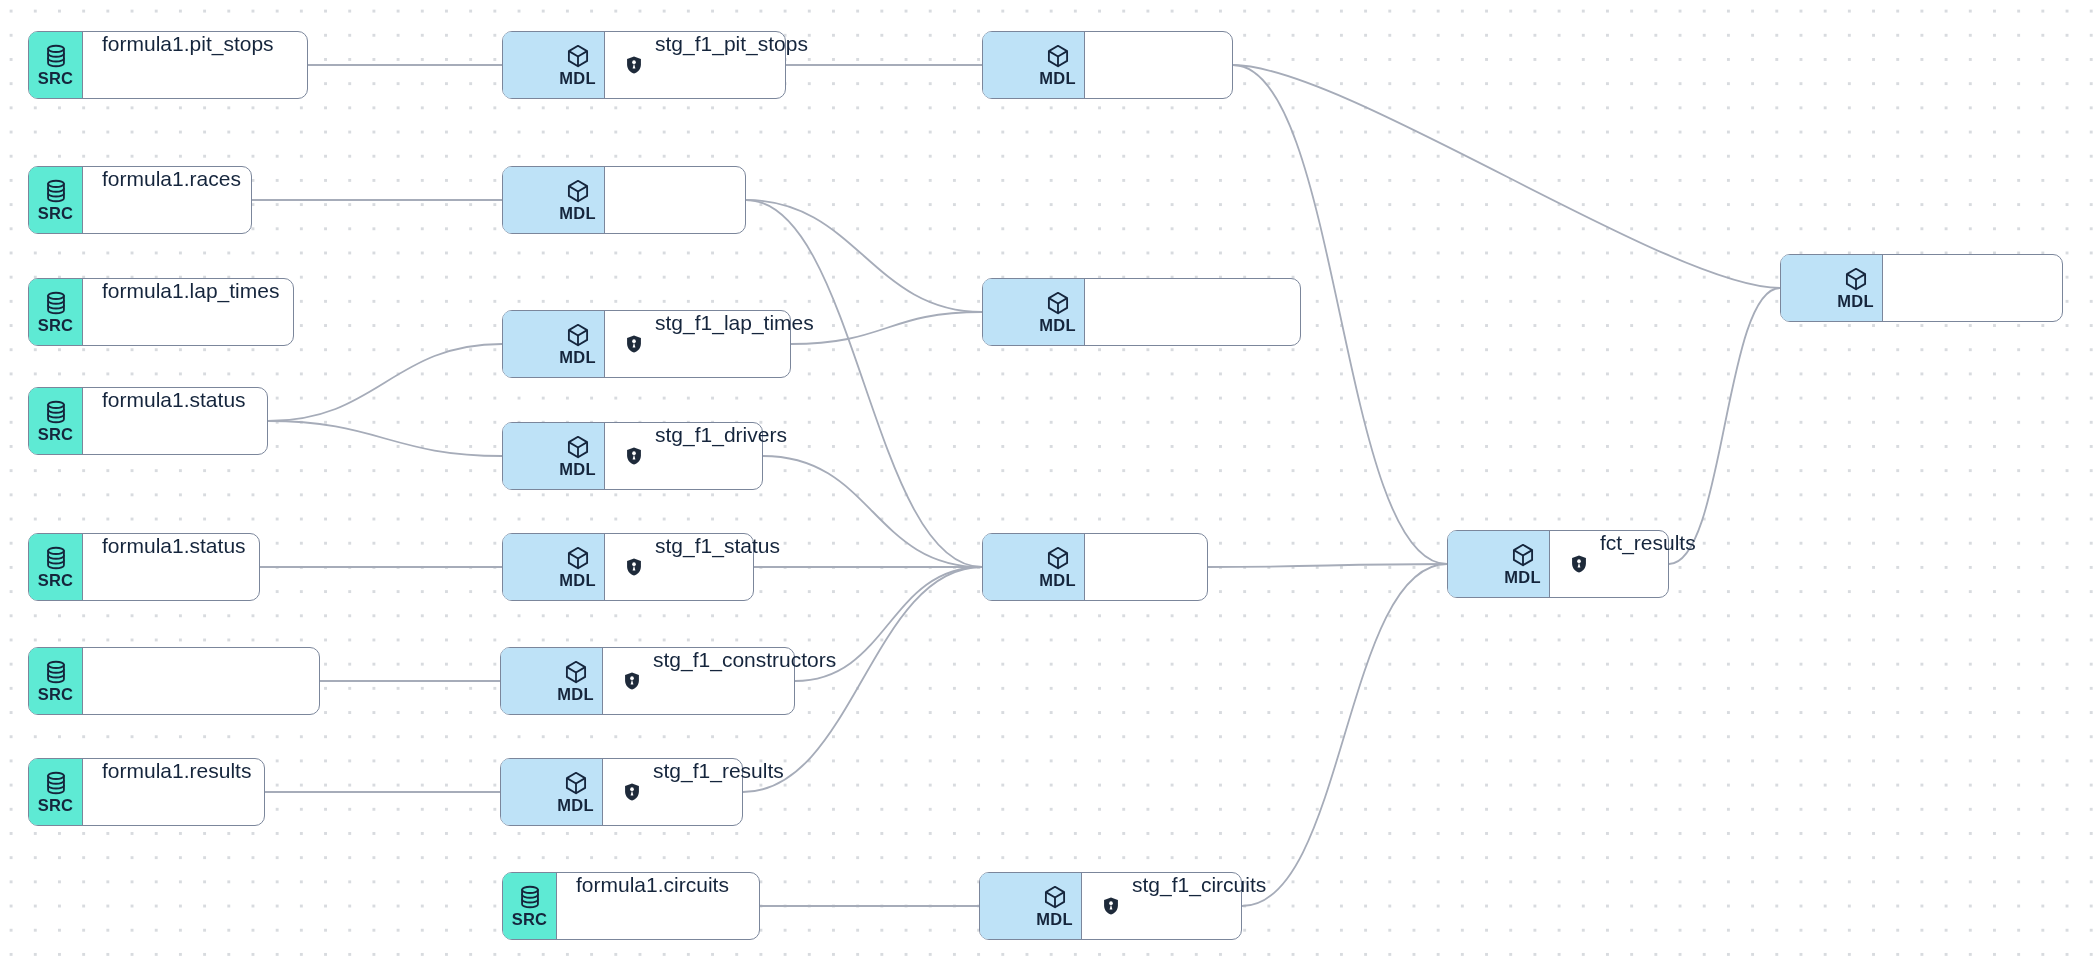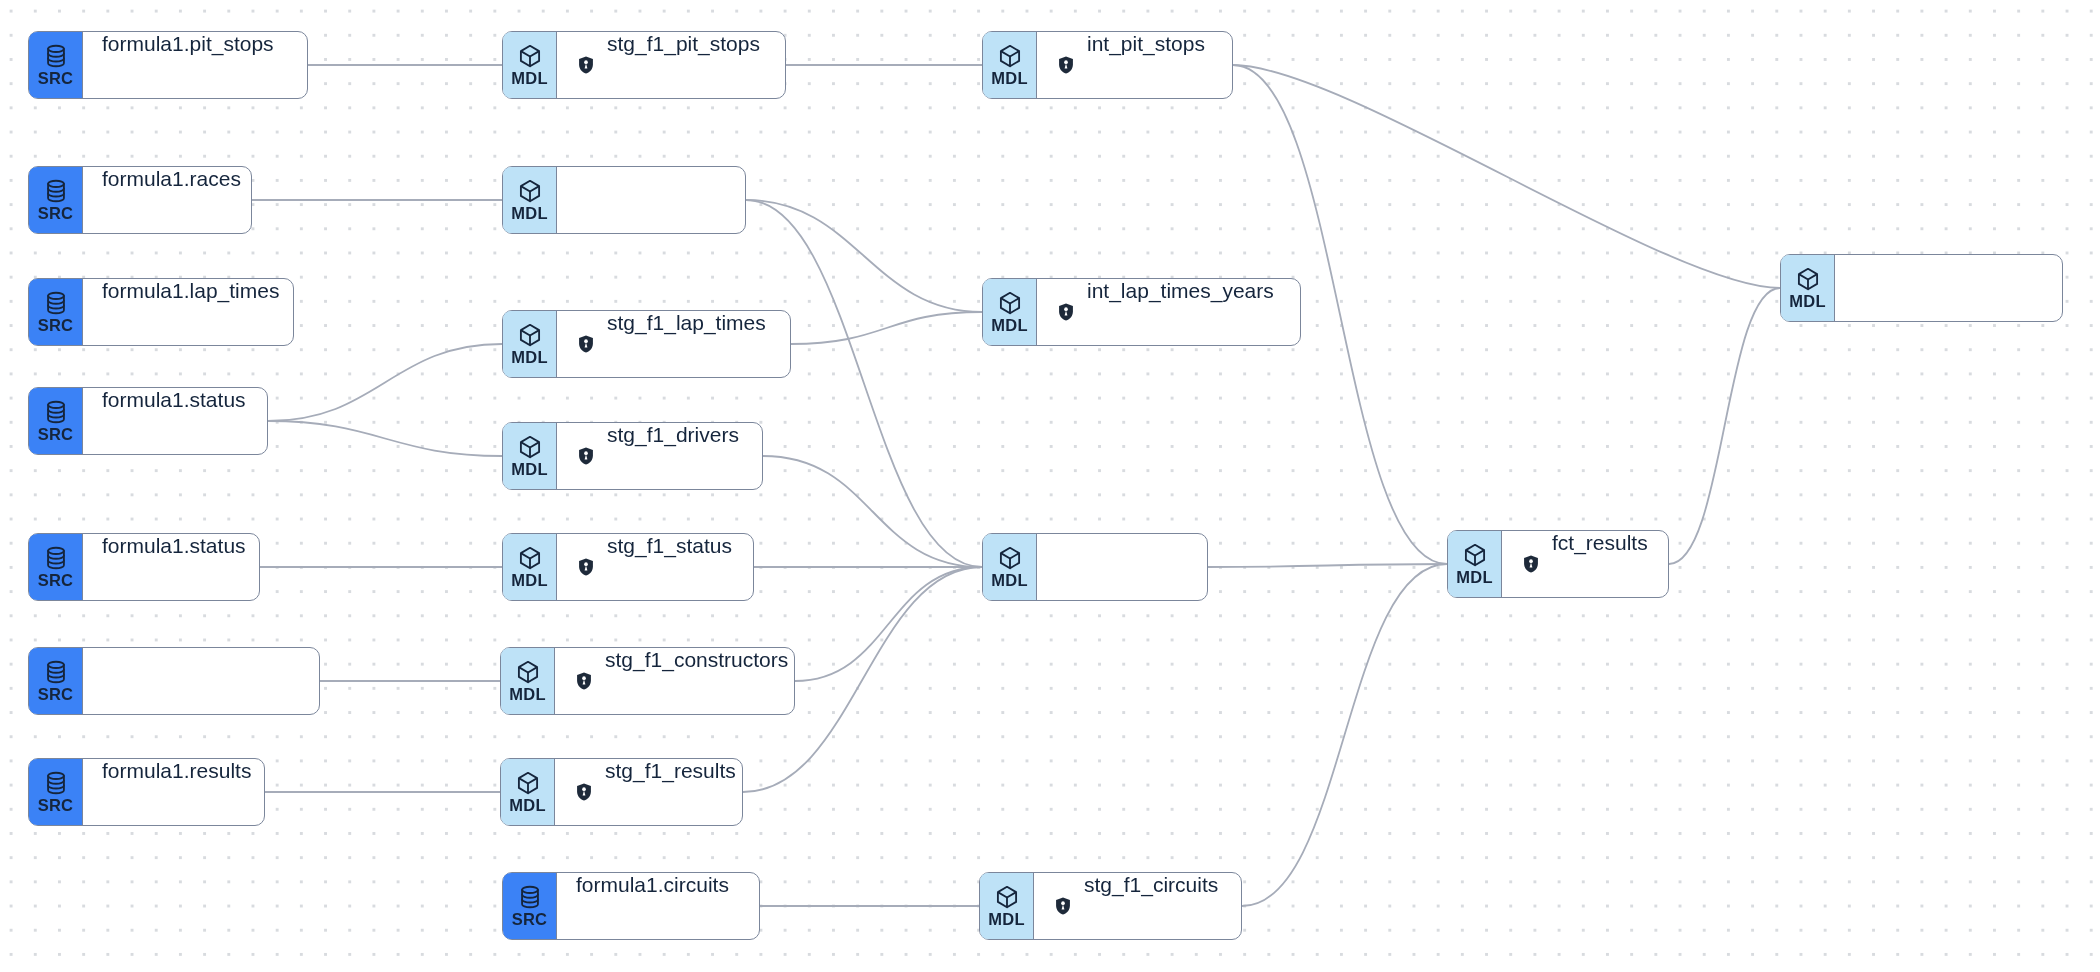--- a/index.html
+++ b/index.html
@@ -13,22 +13,22 @@
   svg.edges{position:absolute;left:0;top:0;}
   .edge{fill:none;stroke:#a6acb9;stroke-width:1.8px;}
   .node{
     position:absolute;display:flex;box-sizing:border-box;background:#ffffff;
     border:1.6px solid #7b869b;border-radius:10px;
   }
   .badge{
     flex:0 0 53px;display:flex;flex-direction:column;align-items:center;justify-content:center;
     border-right:1.6px solid #7b869b;border-radius:8px 0 0 8px;gap:0px;
   }
-  .node.src .badge{background:#3b82f6;}
-  .node.mdl .badge{background:#bee2f7;}
+  .node.src .badge{background:#5eead4;}
+  .node.mdl .badge{background:#bee2f7;padding-left:48px;}
   .bicon svg{display:block;}
   .blabel{font-size:16.5px;font-weight:600;color:#15253c;line-height:1;margin-top:1px;letter-spacing:.2px;}
   .nbody{flex:1;display:flex;padding:0 16px 0 19px;gap:11px;min-width:0;}
   .shield{display:flex;align-items:center;}
   .label{font-size:21px;color:#15253c;white-space:nowrap;}
 </style>
 </head>
 <body>
 
 <div class="canvas">
@@ -350,51 +350,31 @@
       <div class="badge">
         <span class="bicon">
           <svg viewBox="0 0 24 24" width="26" height="26" fill="none" stroke="#15253c" stroke-width="1.7" stroke-linejoin="round">
             <path d="M12 2.6 20.4 7.5 12 12.4 3.6 7.5Z"></path>
             <path d="M3.6 7.5v9l8.4 4.9v-9"></path>
             <path d="M20.4 7.5v9L12 21.4"></path>
           </svg>
         </span>
         <span class="blabel">MDL</span>
       </div>
-      <div class="nbody">
-        <span class="shield">
-          <svg viewBox="0 0 24 24" width="20" height="20">
-            <path d="M12 1.7 20.3 4.7V11c0 5.7-3.4 9.5-8.3 11.2C7.1 20.5 3.7 16.7 3.7 11V4.7Z" fill="#1e2a3a"></path>
-            <circle cx="12" cy="8.6" r="2.2" fill="#fff"></circle>
-            <path d="M12 10.1 13.7 16.2H10.3Z" fill="#fff"></path>
-          </svg>
-        </span>
-        <span class="label">int_pit_stops</span>
-      </div>
     </div>
     <div class="node mdl" style="left: 982px; top: 278px; width: 319px; height: 68px;">
       <div class="badge">
         <span class="bicon">
           <svg viewBox="0 0 24 24" width="26" height="26" fill="none" stroke="#15253c" stroke-width="1.7" stroke-linejoin="round">
             <path d="M12 2.6 20.4 7.5 12 12.4 3.6 7.5Z"></path>
             <path d="M3.6 7.5v9l8.4 4.9v-9"></path>
             <path d="M20.4 7.5v9L12 21.4"></path>
           </svg>
         </span>
         <span class="blabel">MDL</span>
-      </div>
-      <div class="nbody">
-        <span class="shield">
-          <svg viewBox="0 0 24 24" width="20" height="20">
-            <path d="M12 1.7 20.3 4.7V11c0 5.7-3.4 9.5-8.3 11.2C7.1 20.5 3.7 16.7 3.7 11V4.7Z" fill="#1e2a3a"></path>
-            <circle cx="12" cy="8.6" r="2.2" fill="#fff"></circle>
-            <path d="M12 10.1 13.7 16.2H10.3Z" fill="#fff"></path>
-          </svg>
-        </span>
-        <span class="label">int_lap_times_years</span>
       </div>
     </div>
     <div class="node mdl" style="left: 982px; top: 533px; width: 226px; height: 68px;">
       <div class="badge">
         <span class="bicon">
           <svg viewBox="0 0 24 24" width="26" height="26" fill="none" stroke="#15253c" stroke-width="1.7" stroke-linejoin="round">
             <path d="M12 2.6 20.4 7.5 12 12.4 3.6 7.5Z"></path>
             <path d="M3.6 7.5v9l8.4 4.9v-9"></path>
             <path d="M20.4 7.5v9L12 21.4"></path>
           </svg>

